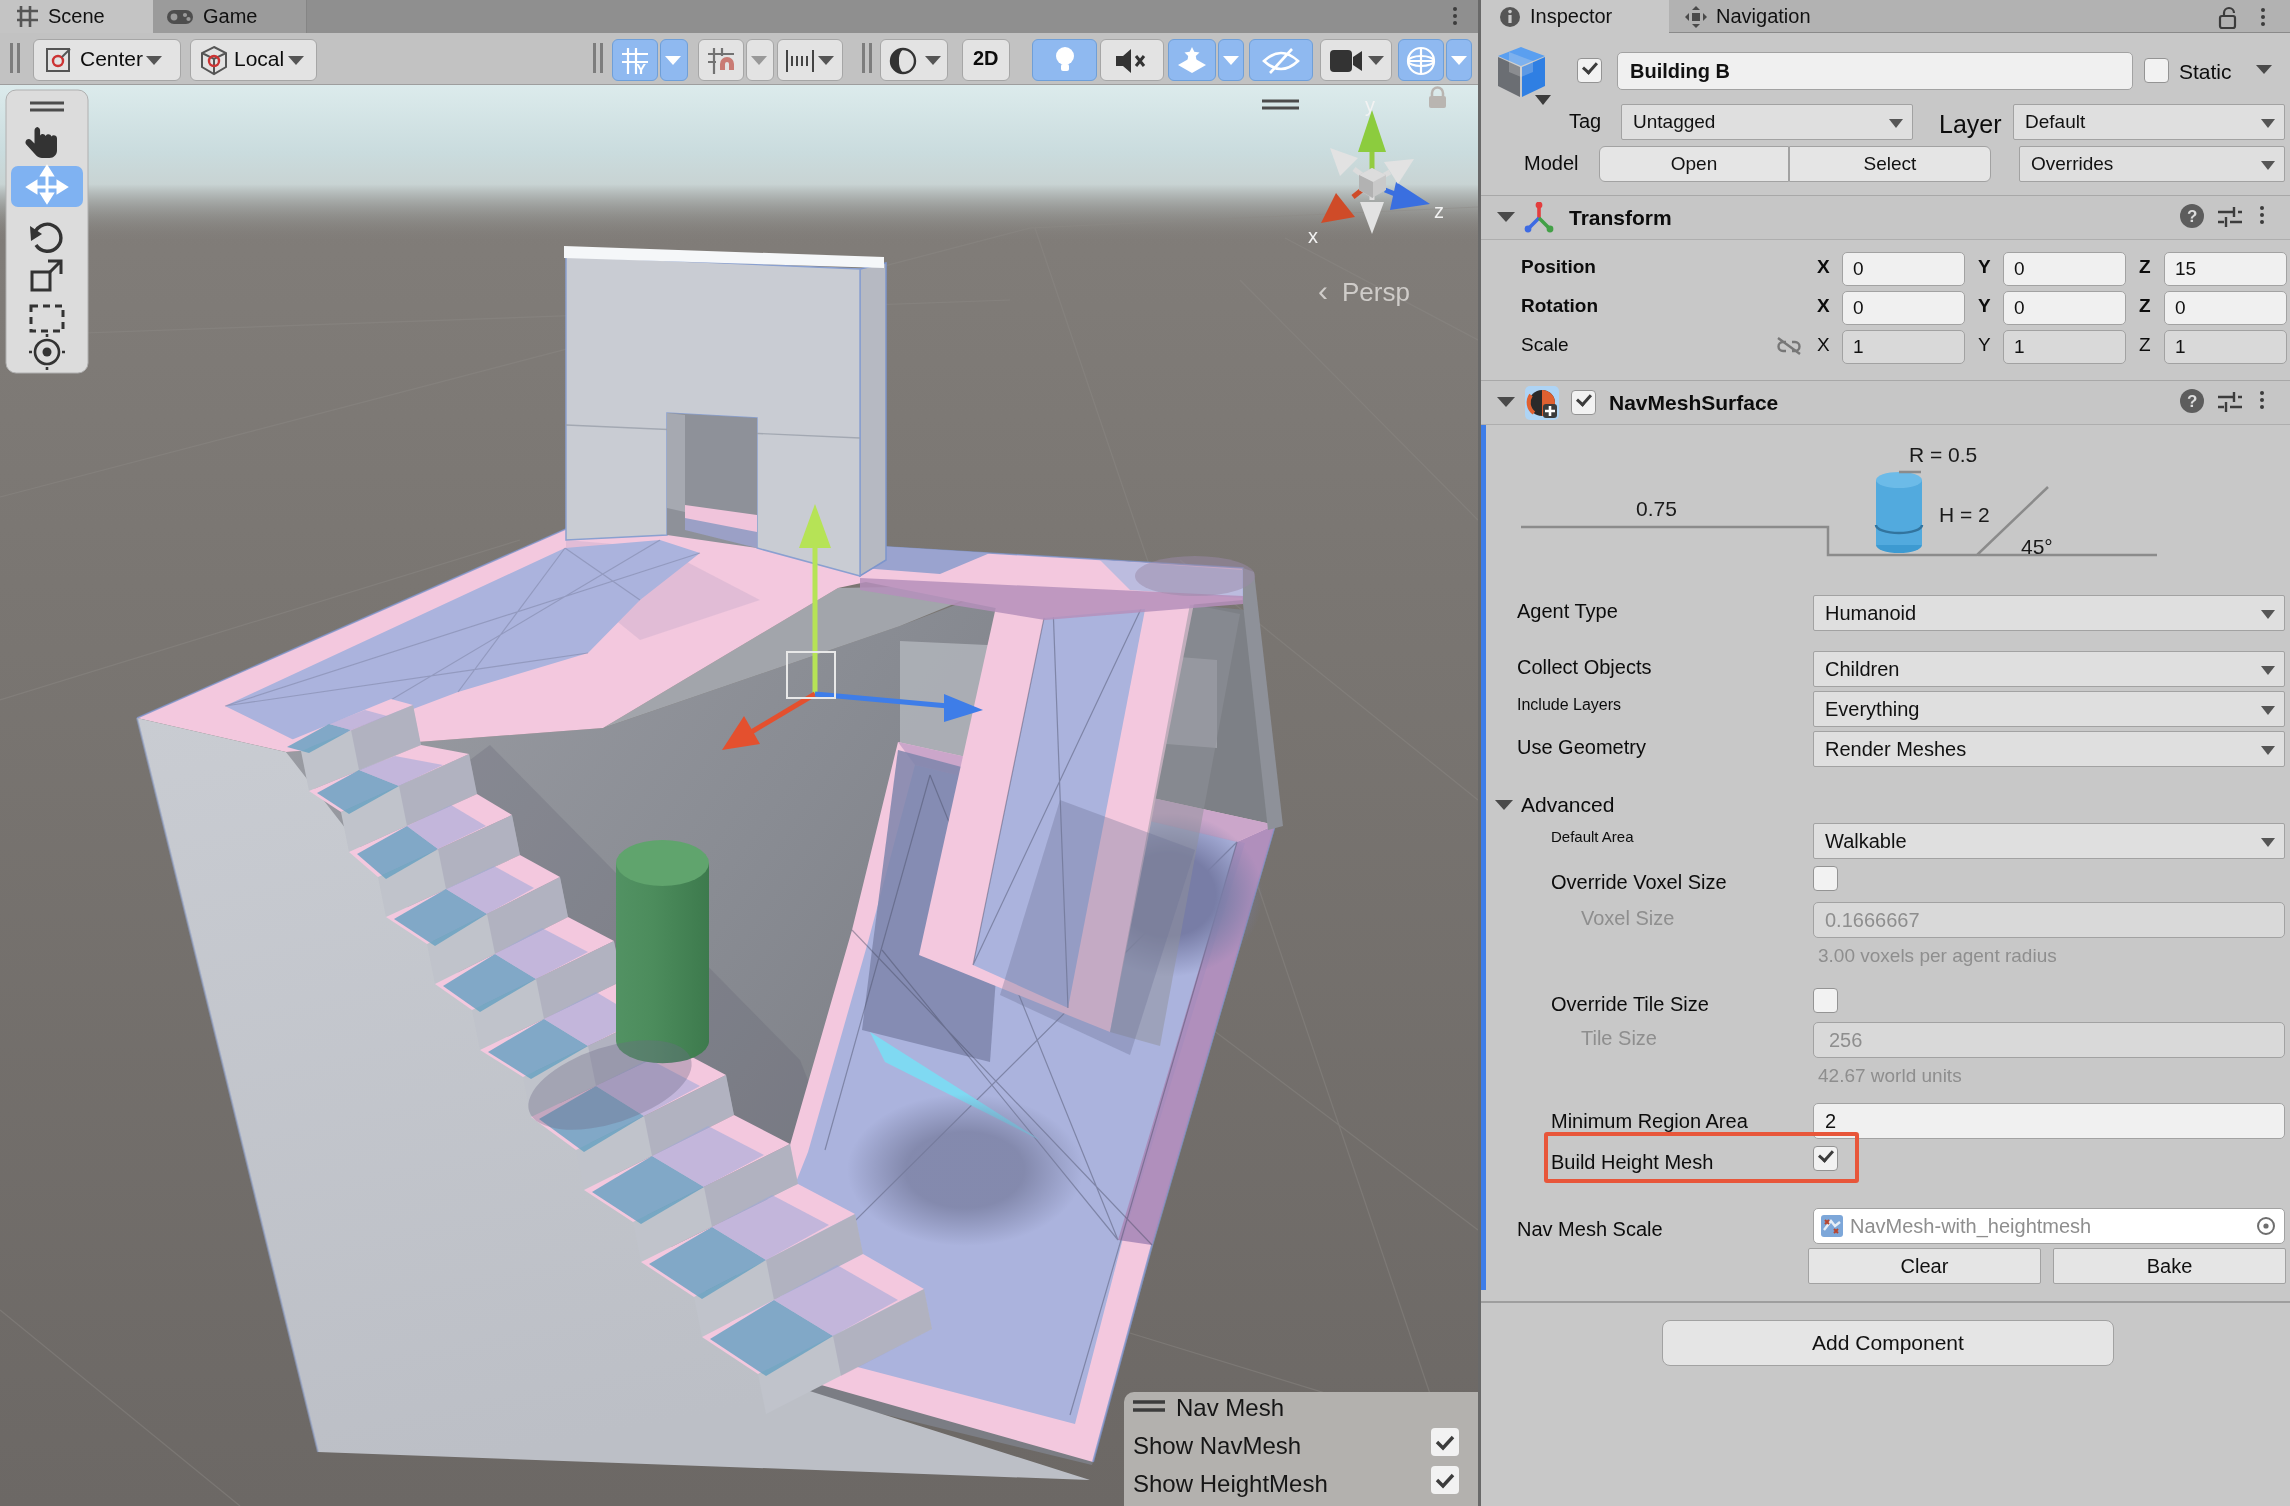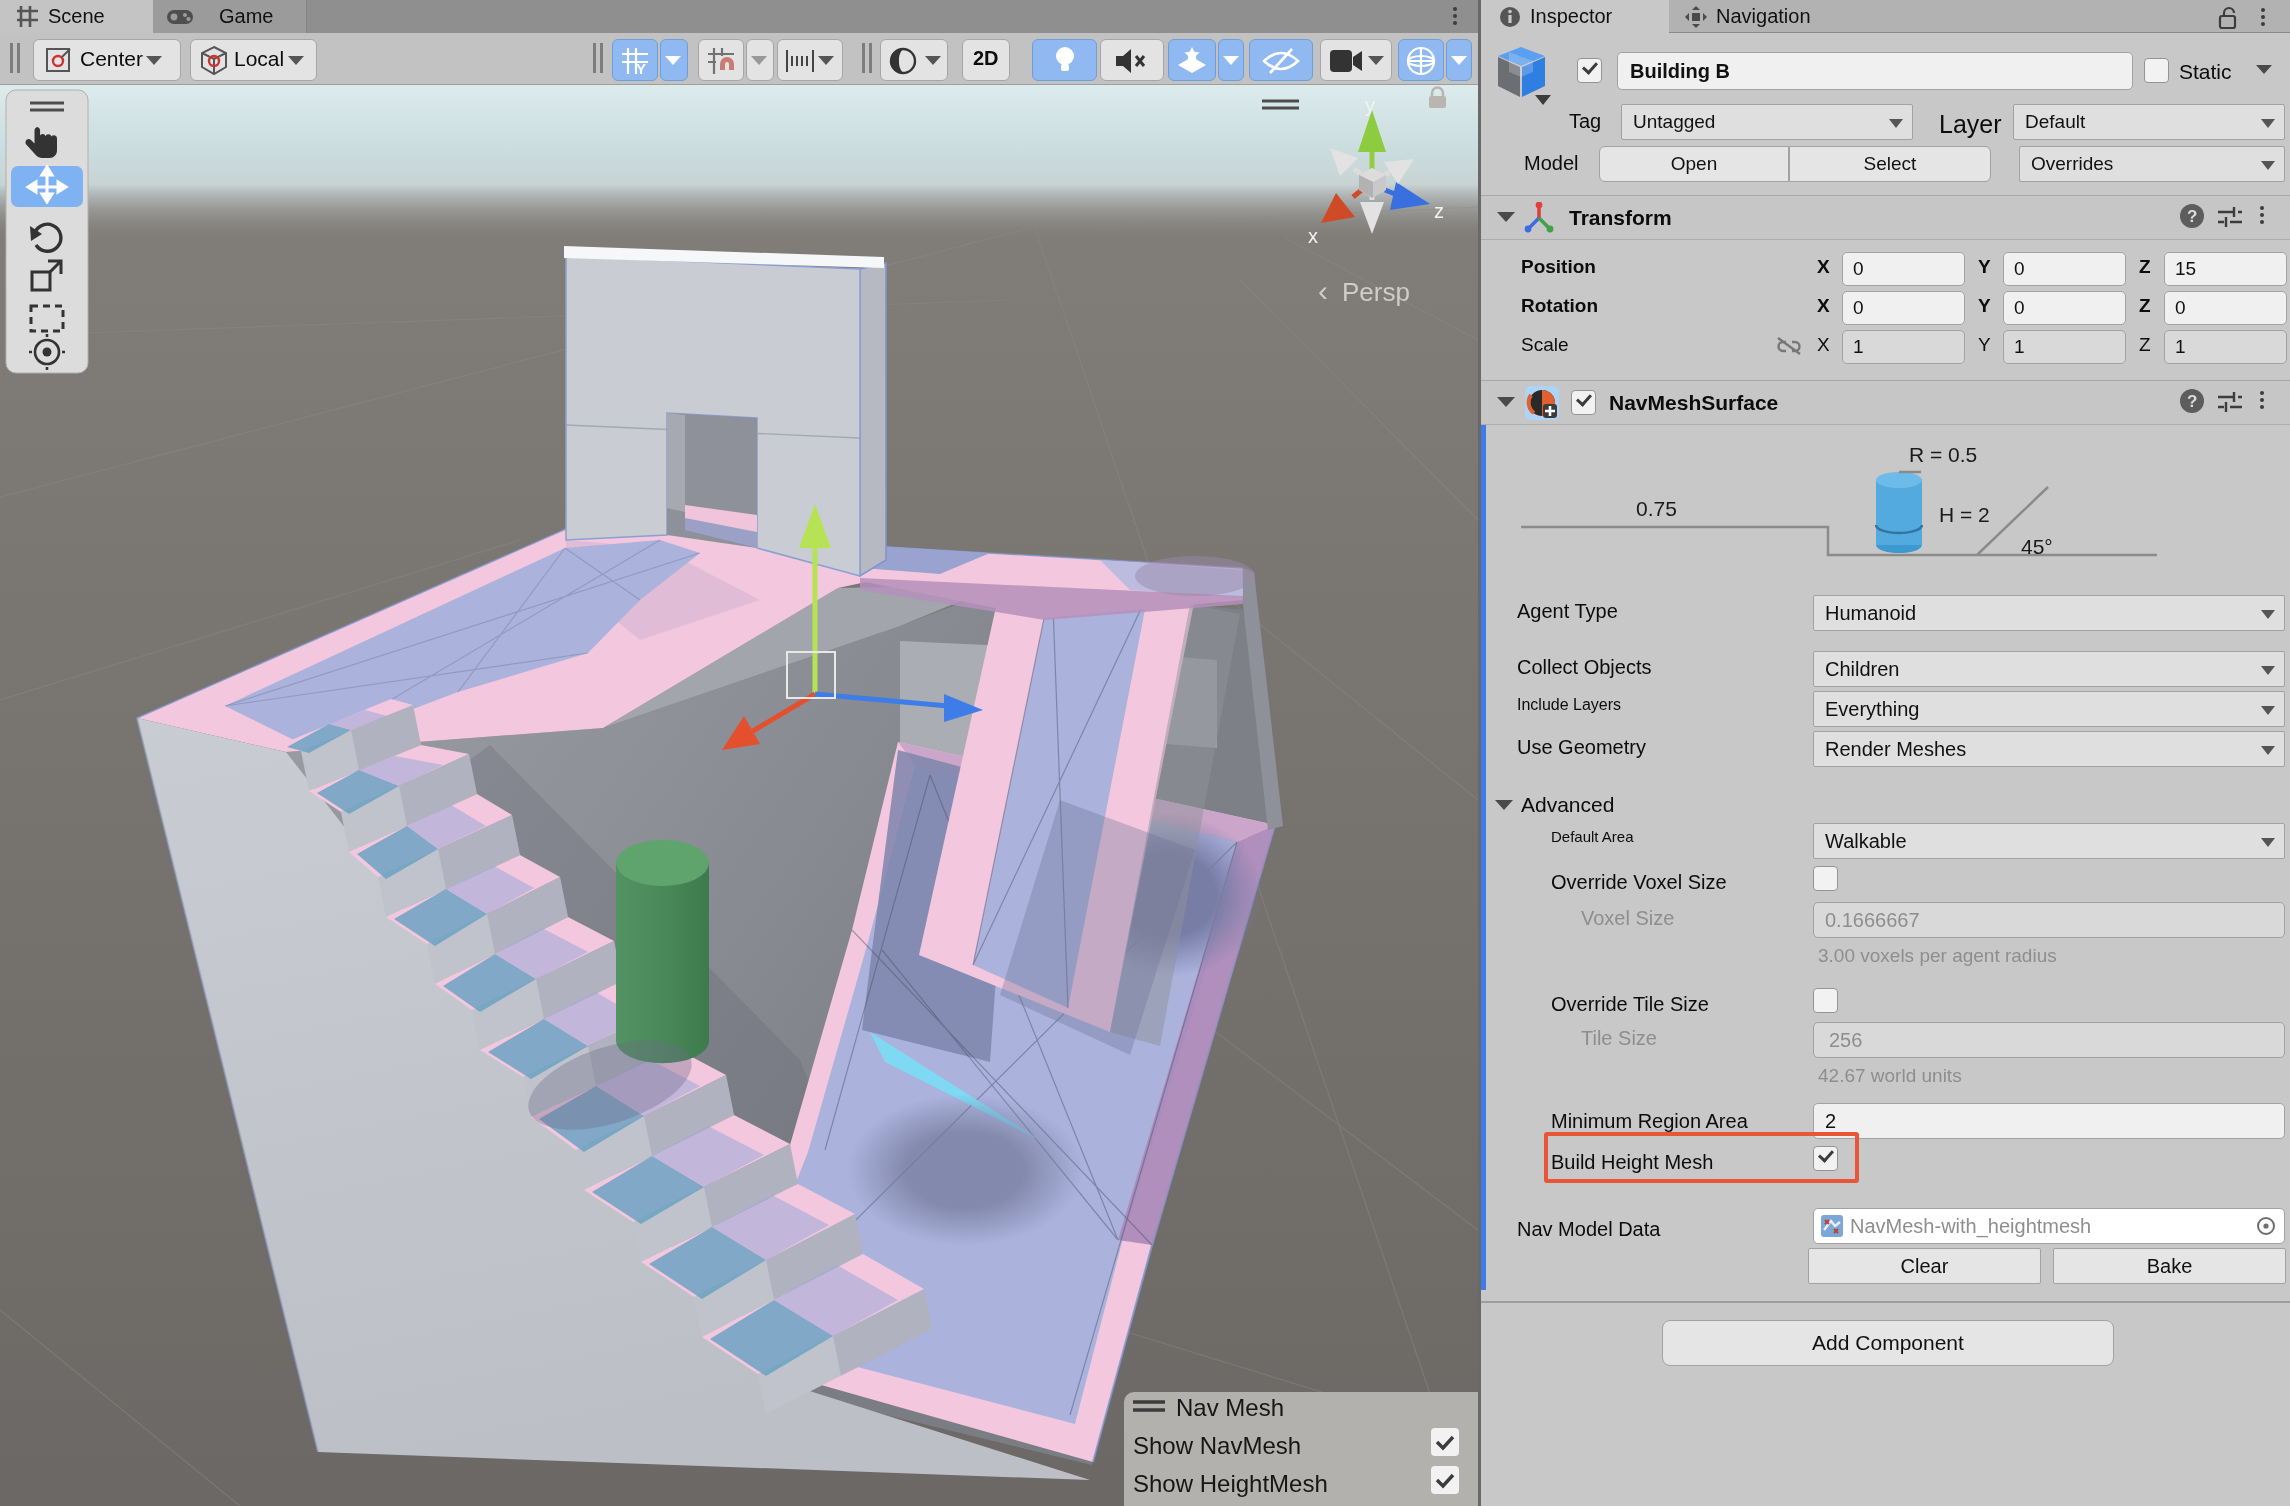--- a/index.html
+++ b/index.html
@@ -268,21 +268,21 @@
         </svg>
   <span style="margin-left:9px;">Scene</span>
       </div>
  <div class="tab" style="left:153px;width:154px;background:#9b9b9b;border-right:1px solid #858585;padding-left:14px;">
   <svg width="28" height="18" viewBox="0 0 28 18">
           <rect x="0" y="2" width="26" height="14" rx="7" fill="#4e4e4e"></rect>
    <circle cx="7" cy="9" r="3.4" fill="#9b9b9b"></circle>
           <circle cx="18" cy="7" r="2.1" fill="#9b9b9b"></circle>
           <circle cx="21.5" cy="11" r="2.1" fill="#9b9b9b"></circle>
         </svg>
-  <span style="margin-left:24px;">Game</span>
+  <span style="margin-left:8px;">Game</span>
       </div>
  <div class="dots3" style="left:1453px;top:7px;"></div>
 </div>
 <div class="abs" style="left:0;top:33px;width:1478px;height:52px;background:#c2c2c2;border-bottom:1px solid #9e9e9e;"></div>
 <div class="abs" style="left:10px;top:43px;width:3px;height:30px;background:#7d7d7d;"></div>
 <div class="abs" style="left:17px;top:43px;width:3px;height:30px;background:#7d7d7d;"></div>
 <div class="abs" style="left:33px;top:39px;width:148px;height:42px;background:#e3e3e3;border:1px solid #a6a6a6;border-radius:6px;"></div>
 <div class="abs" style="left:190px;top:39px;width:127px;height:42px;background:#e3e3e3;border:1px solid #a6a6a6;border-radius:6px;"></div>
 <svg class="abs" style="left:44px;top:46px" width="30" height="30" viewBox="0 0 30 30">
 <rect x="3" y="3" width="22" height="22" fill="none" stroke="#555" stroke-width="2"></rect>
@@ -530,21 +530,21 @@
 <div class="lbl" style="left:70px;top:993px;font-size:20px;">Override Tile Size</div>
 <div class="cb" style="left:332px;top:988px;"></div>
 <div class="glbl" style="left:100px;top:1027px;font-size:20px;">Tile Size</div>
 <div class="fld" style="left:332px;top:1022px;width:472px;height:36px;padding-left:15px;font-size:20px;background:#d9d9d9;color:#8e8e8e;">256</div>
 <div class="glbl" style="left:337px;top:1065px;">42.67 world units</div>
 <div class="lbl" style="left:70px;top:1110px;font-size:20px;">Minimum Region Area</div>
 <div class="fld" style="left:332px;top:1103px;width:472px;height:36px;padding-left:11px;font-size:20px;">2</div>
 <div class="lbl" style="left:70px;top:1151px;font-size:20px;">Build Height Mesh</div>
 <div class="cb on" style="left:332px;top:1146px;"></div>
 <div class="abs" style="left:63px;top:1132px;width:315px;height:51px;border:4px solid #e8563a;border-radius:3px;"></div>
-<div class="lbl" style="left:36px;top:1218px;font-size:20px;">Nav Model Data</div>
+<div class="lbl" style="left:36px;top:1218px;font-size:20px;">Nav Mesh Scale</div>
 <div class="fld" style="left:332px;top:1208px;width:472px;height:36px;background:#ffffff;">
 <svg style="margin-left:6px;" width="24" height="24" viewBox="0 0 24 24">
         <rect x="1" y="1" width="22" height="22" rx="3" fill="#7da7d9"></rect>
 <path d="M4,16 L11,7 L15,12 L20,8" stroke="#e8eef6" stroke-width="2.4" fill="none"></path>
 <path d="M5,6 l4,4 M9,6 l-4,4 M14,15 l4,4 M18,15 l-4,4" stroke="#b8452f" stroke-width="2"></path>
       </svg>
 <span style="color:#8e8e8e;font-size:20px;margin-left:6px;">NavMesh-with_heightmesh</span>
 <svg style="position:absolute;right:8px;" width="20" height="20" viewBox="0 0 20 20">
 <circle cx="10" cy="10" r="8" fill="none" stroke="#6e6e6e" stroke-width="2"></circle>
         <circle cx="10" cy="10" r="2.6" fill="#6e6e6e"></circle>

